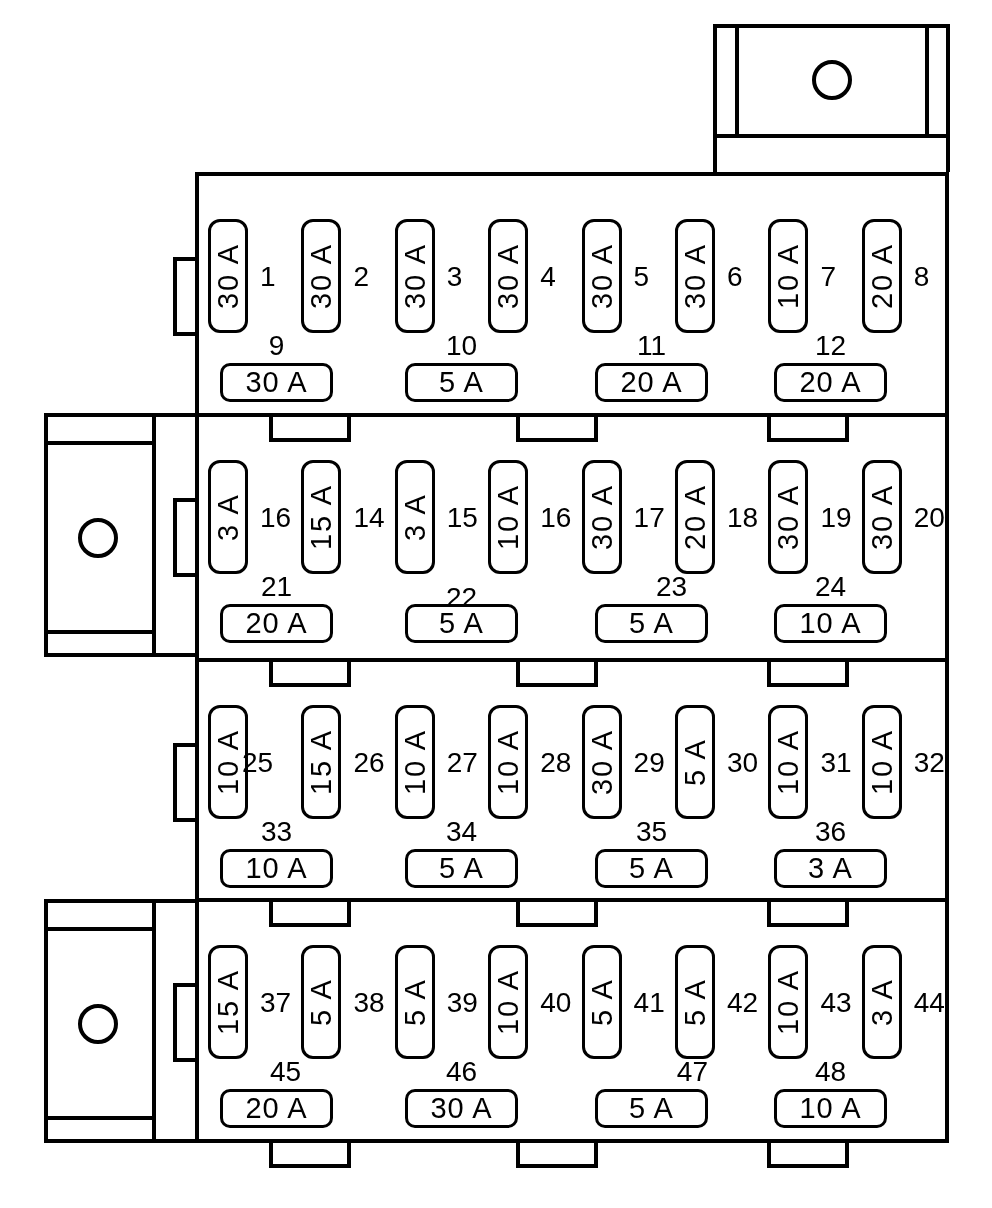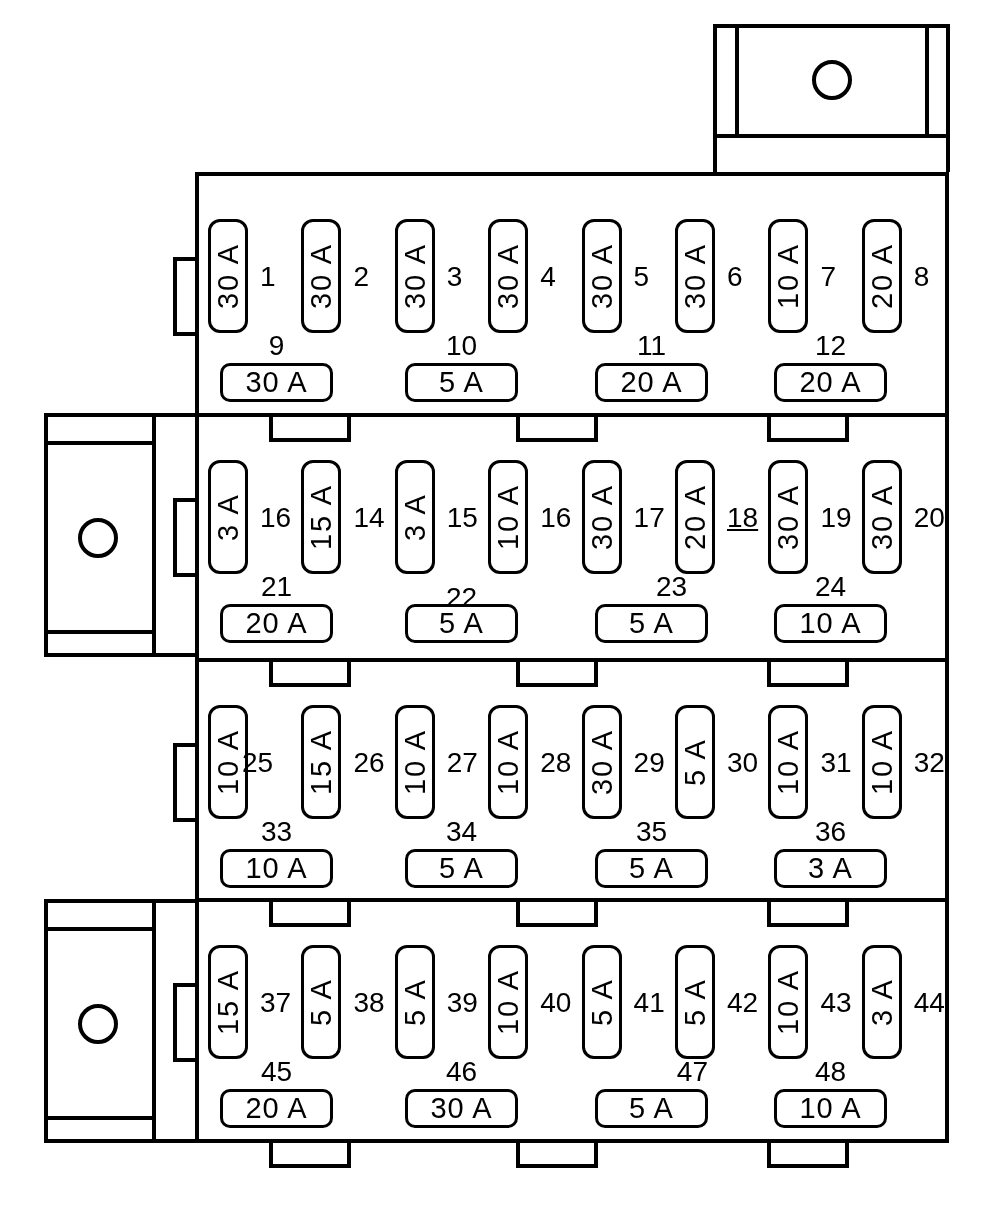--- a/index.html
+++ b/index.html
@@ -179,21 +179,21 @@
           <span class="vval">10 A</span>
         </div>
         <div class="vnum" style="left: 341.2px;">16</div>
         <div class="vfuse" style="left: 382.6px;">
           <span class="vval">30 A</span>
         </div>
         <div class="vnum" style="left: 434.6px;">17</div>
         <div class="vfuse" style="left: 476px;">
           <span class="vval">20 A</span>
         </div>
-        <div class="vnum" style="left: 528px; text-decoration: underline;">18</div>
+        <div class="vnum" style="left: 528px;">18</div>
         <div class="vfuse" style="left: 569.4px;">
           <span class="vval">30 A</span>
         </div>
         <div class="vnum" style="left: 621.4px;">19</div>
         <div class="vfuse" style="left: 662.8px;">
           <span class="vval">30 A</span>
         </div>
         <div class="vnum" style="left: 714.8px;">20</div>
         <div class="hlabel" style="left: 21px;">21</div>
         <div class="hfuse" style="left: 21px;">
@@ -294,21 +294,21 @@
         </div>
         <div class="vnum" style="left: 528px;">42</div>
         <div class="vfuse" style="left: 569.4px;">
           <span class="vval">10 A</span>
         </div>
         <div class="vnum" style="left: 621.4px;">43</div>
         <div class="vfuse" style="left: 662.8px;">
           <span class="vval">3 A</span>
         </div>
         <div class="vnum" style="left: 714.8px;">44</div>
-        <div class="hlabel" style="left: 21px;">45</div>
+        <div class="hlabel" style="left: 30px;">45</div>
         <div class="hfuse" style="left: 21px;">
           <span class="hval">20 A</span>
         </div>
         <div class="hlabel" style="left: 206px;">46</div>
         <div class="hfuse" style="left: 206px;">
           <span class="hval">30 A</span>
         </div>
         <div class="hlabel" style="left: 396px; text-align: right;">47</div>
         <div class="hfuse" style="left: 396px;">
           <span class="hval">5 A</span>

